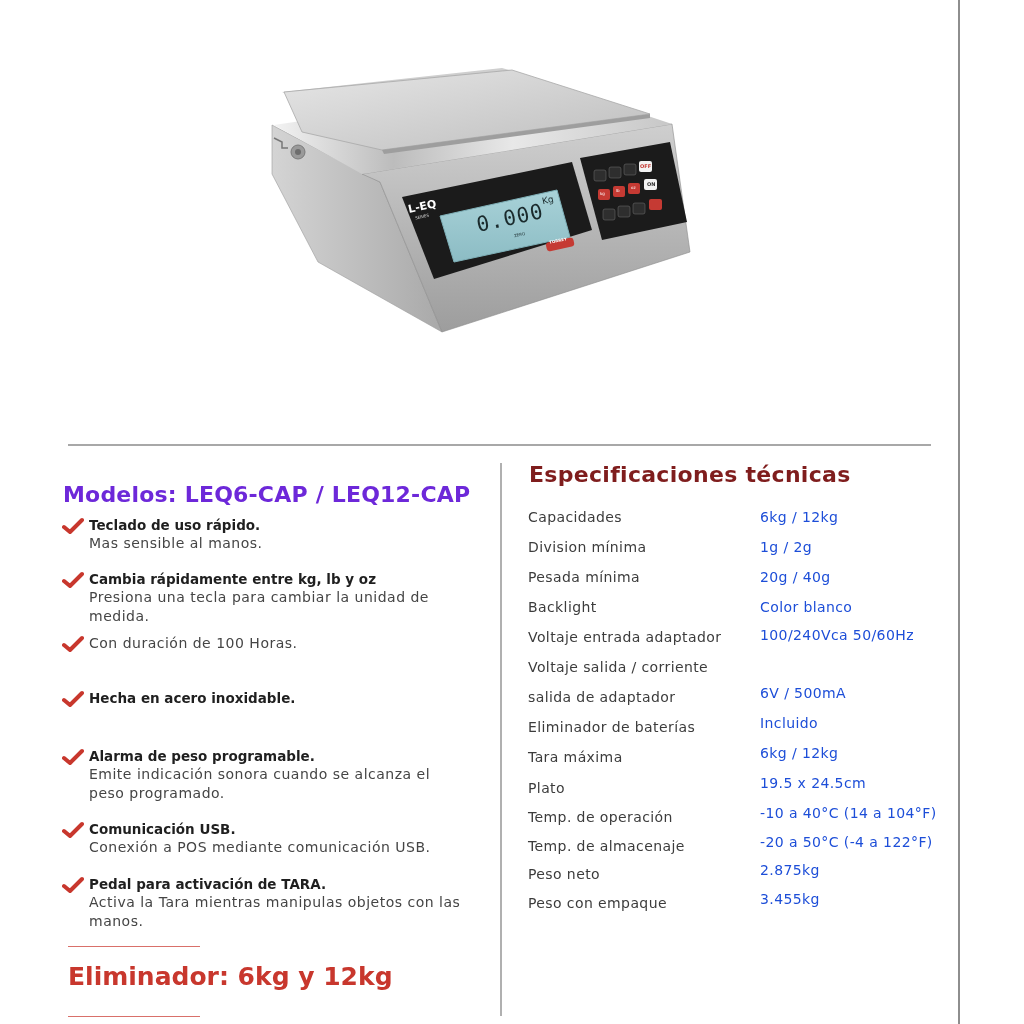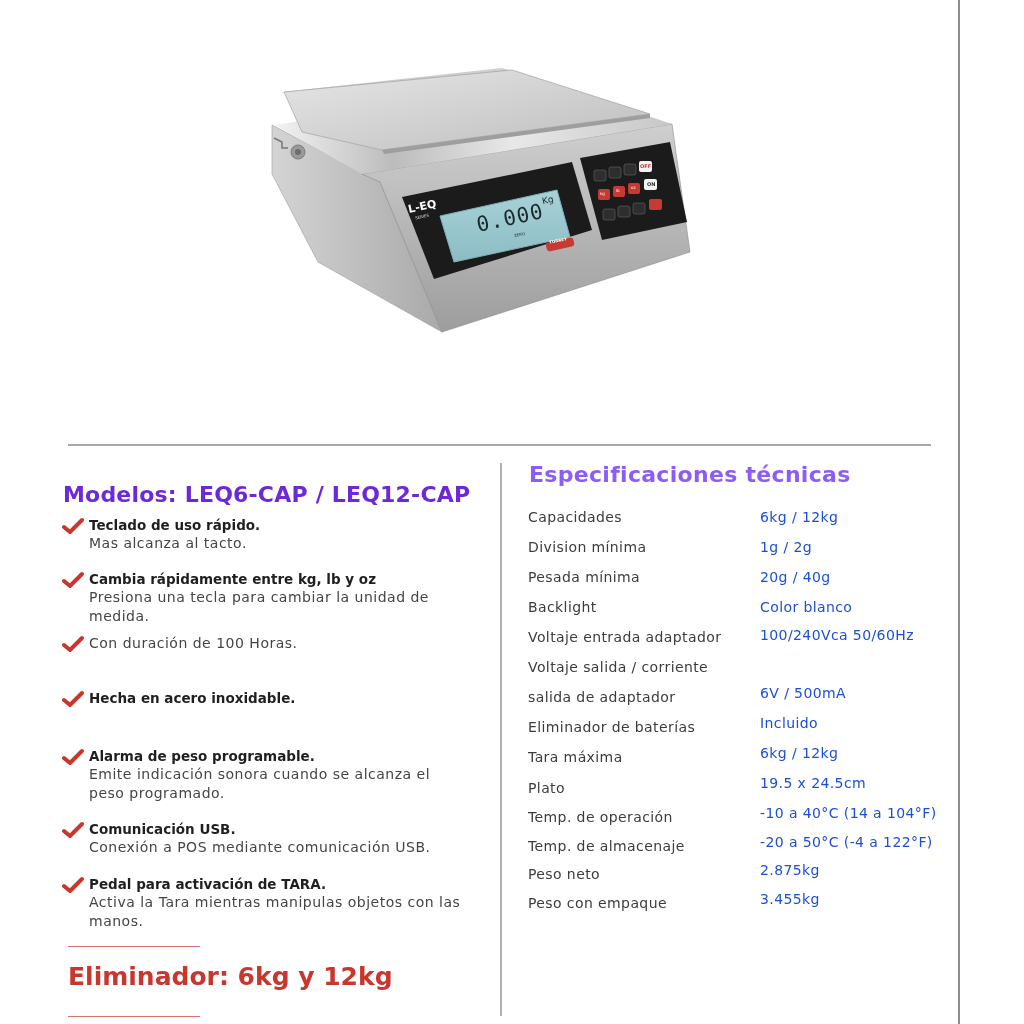--- a/index.html
+++ b/index.html
@@ -106,21 +106,21 @@
       white-space: nowrap;
     }
 
     
     .spec-title {
       position: absolute;
       left: 529px;
       top: 462px;
       font-size: 22px;
       font-weight: bold;
-      color: #8b5cf6;
+      color: #7f1d1d;
       letter-spacing: 0.3px;
       white-space: nowrap;
     }
     .spec-row {
       position: absolute;
       left: 528px;
       width: 420px;
       height: 22px;
     }
     .spec-label {
@@ -226,21 +226,21 @@
   <span style="position:absolute;left:369px;top:123px;font-size:4px;color:#fff;font-family:'DejaVu Sans',sans-serif;">oz</span>
 </div>
 
 <div class="models-title">Modelos: LEQ6-CAP / LEQ12-CAP</div>
 
 <div class="feature" style="top:516px;">
   <svg class="check" viewBox="0 0 22 18">
       <path d="M2 10 L8 15 L20 3" stroke="#c8372d" stroke-width="4" fill="none" stroke-linecap="round" stroke-linejoin="round"></path>
     </svg>
   <span class="f-title">Teclado de uso rápido.</span>
-  <span class="f-desc">Mas alcanza al tacto.</span>
+  <span class="f-desc">Mas sensible al manos.</span>
 </div>
 
 <div class="feature" style="top:570px;">
   <svg class="check" viewBox="0 0 22 18">
       <path d="M2 10 L8 15 L20 3" stroke="#c8372d" stroke-width="4" fill="none" stroke-linecap="round" stroke-linejoin="round"></path>
     </svg>
   <span class="f-title">Cambia rápidamente entre kg, lb y oz</span>
   <span class="f-desc" style="width:380px;">Presiona una tecla para cambiar la unidad de medida.</span>
 </div>
 

